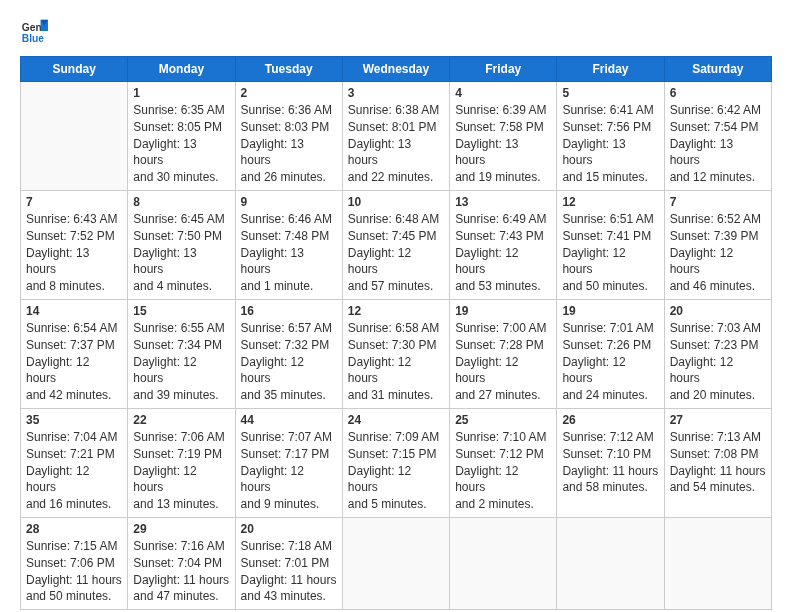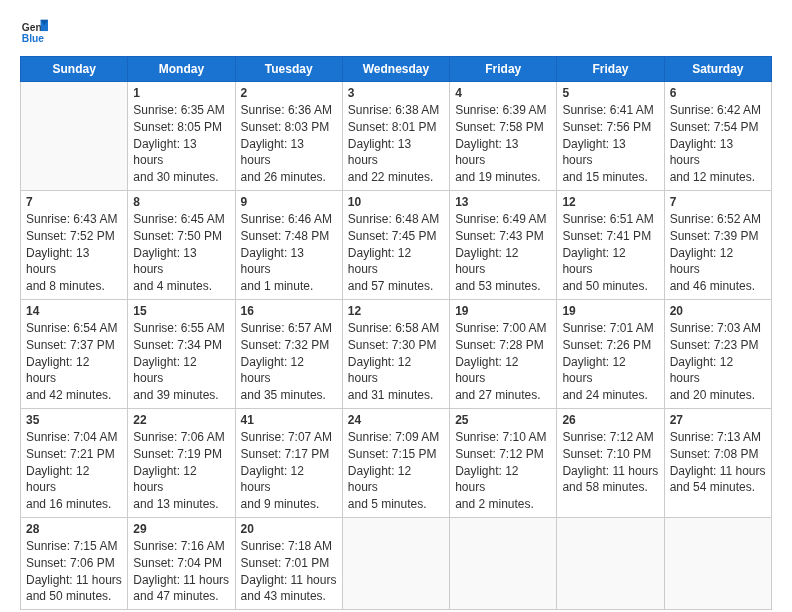--- a/index.html
+++ b/index.html
@@ -210,21 +210,21 @@
         <tr>
           <td>
             <span class="day-num">35</span>
             <div class="day-info">Sunrise: 7:04 AM<br>Sunset: 7:21 PM<br>Daylight: 12 hours<br>and 16 minutes.</div>
           </td>
           <td>
             <span class="day-num">22</span>
             <div class="day-info">Sunrise: 7:06 AM<br>Sunset: 7:19 PM<br>Daylight: 12 hours<br>and 13 minutes.</div>
           </td>
           <td>
-            <span class="day-num">41</span>
+            <span class="day-num">44</span>
             <div class="day-info">Sunrise: 7:07 AM<br>Sunset: 7:17 PM<br>Daylight: 12 hours<br>and 9 minutes.</div>
           </td>
           <td>
             <span class="day-num">24</span>
             <div class="day-info">Sunrise: 7:09 AM<br>Sunset: 7:15 PM<br>Daylight: 12 hours<br>and 5 minutes.</div>
           </td>
           <td>
             <span class="day-num">25</span>
             <div class="day-info">Sunrise: 7:10 AM<br>Sunset: 7:12 PM<br>Daylight: 12 hours<br>and 2 minutes.</div>
           </td>

